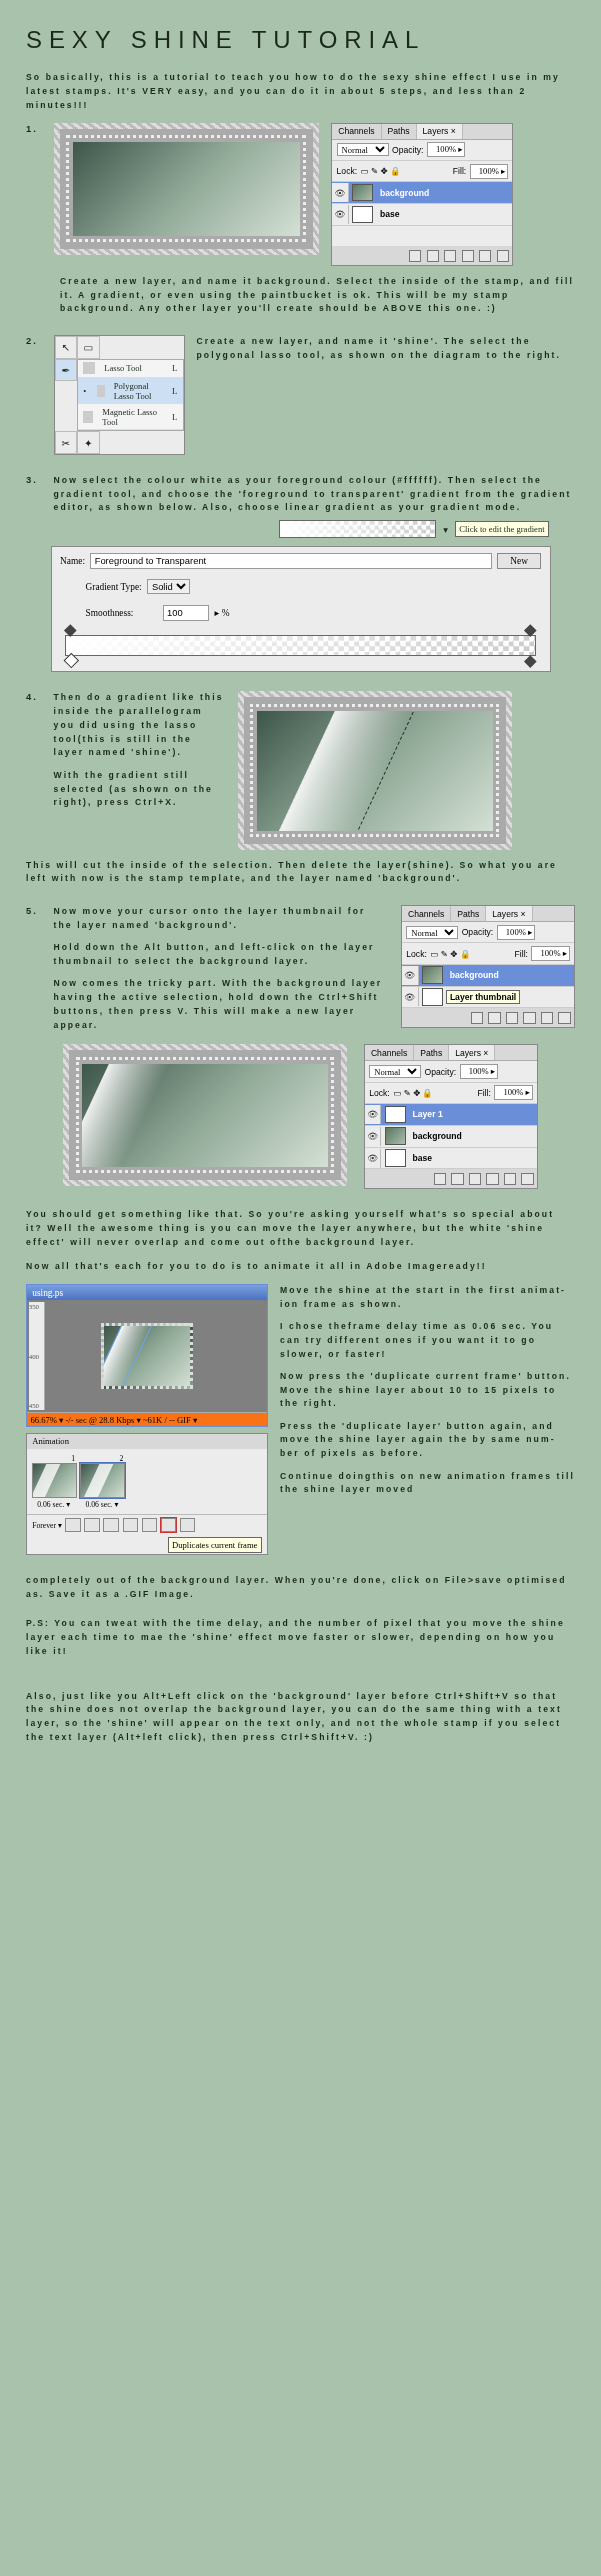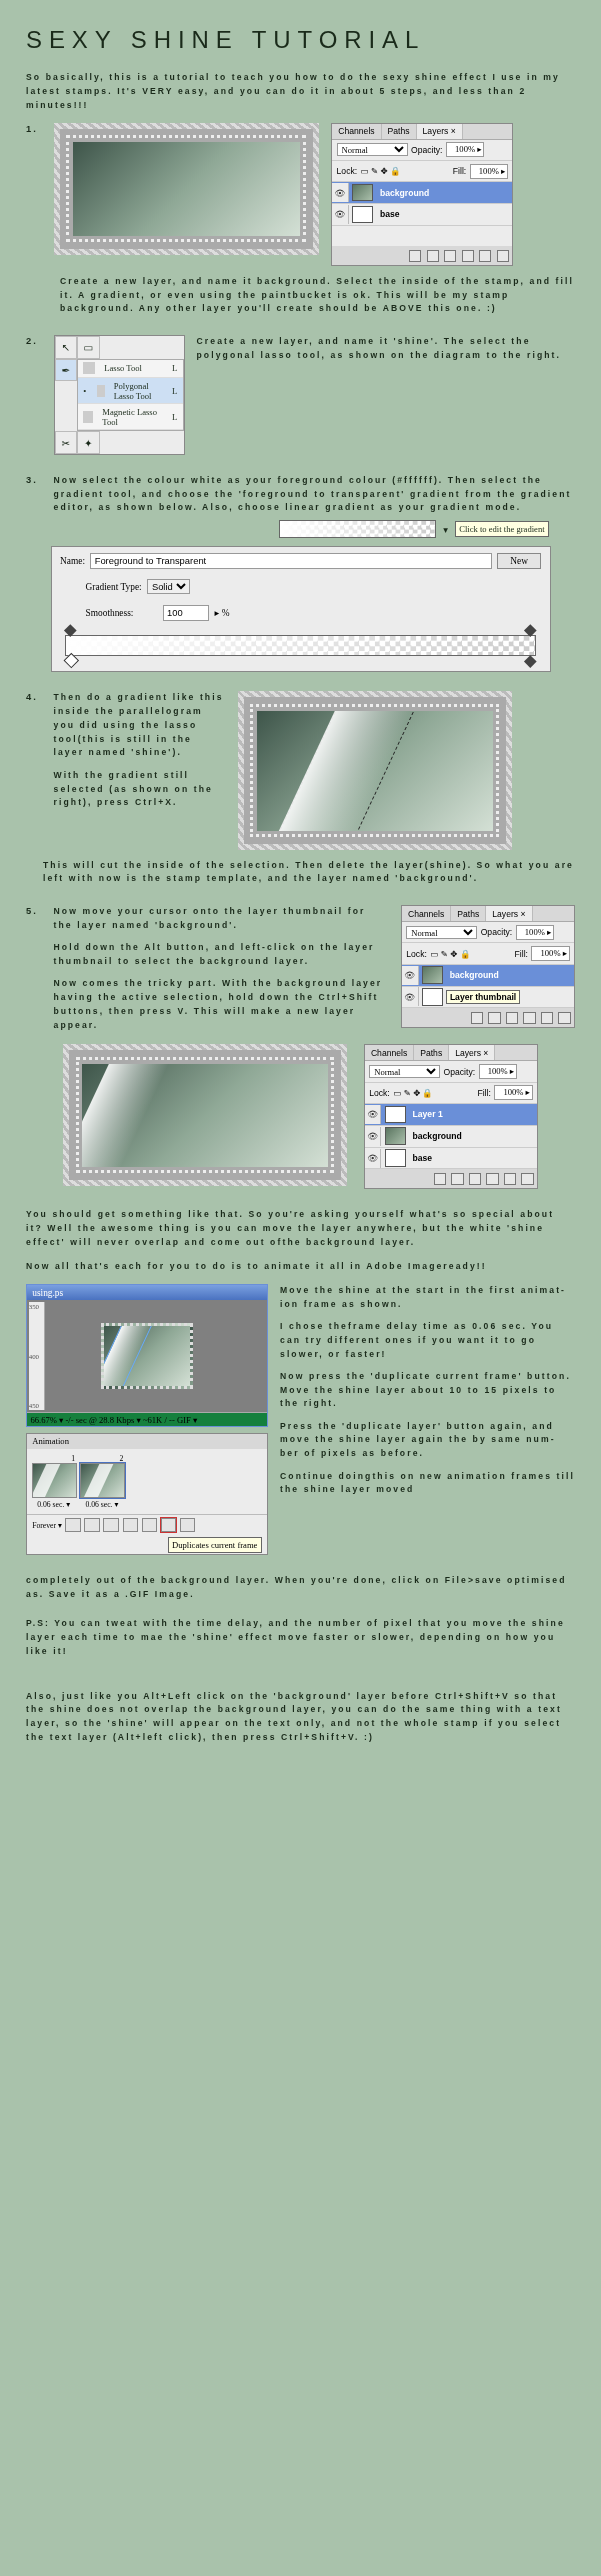--- a/index.html
+++ b/index.html
@@ -66,21 +66,21 @@
   .layers-row {
     display:flex; align-items:center;
     gap:3.4px; padding:2.6px 4.3px;
     border-bottom:0.9px solid #ccc;
   }
   .layers-row select, .layers-row .mini-input {
     font-size:8.6px; font-family:Tahoma;
     height:13px; border:0.9px solid #999;
     background:#fff;
   }
-  .layers-row select { width:71px; }
+  .layers-row select { width:52px; }
   .mini-input { width:33px; padding:0 1.7px; display:inline-block; line-height:12px; text-align:right; background:#fff;}
   .layer-item {
     display:flex; align-items:center;
     border-bottom:0.9px solid #ccc;
     background:#ececec;
   }
   .layer-item.active { background:#6a8fd8; color:#fff; }
   .layer-item .eye {
     width:15.5px; height:19px; border-right:0.9px solid #bbb;
     display:flex; align-items:center; justify-content:center;
@@ -205,21 +205,21 @@
     width:86px;height:60px;background:linear-gradient(135deg,#3e554a,#8fa896,#d4e0d5);
     border:3.4px dotted #ddd; position:relative; overflow:hidden;
   }
   .ir-mini-stamp .sh {
     position:absolute; left:0; top:-4.3px;
     width:29px;height:130%;
     transform:skewX(-25deg);
     background:linear-gradient(90deg,rgba(255,255,255,0.95),rgba(255,255,255,0));
     border:0.9px solid #6af;
   }
-  .ir-status { background:#15803d; padding:1.7px 3.4px; border-top:0.9px solid #aaa;}
+  .ir-status { background:#f97316; padding:1.7px 3.4px; border-top:0.9px solid #aaa;}
   .anim {
     width:240px; border:0.9px solid #888; background:#ececec;
     font-family:Tahoma; font-size:8.6px; letter-spacing:0; color:#000; margin-top:5.2px;
   }
   .anim-title { padding:2.6px 5.2px; background:#d8d8d8;}
   .anim-frames { display:flex; gap:5.2px; padding:5.2px; background:#ececec;}
   .anim-frame { width:43px; }
   .anim-frame .t {
     width:43px;height:33px;border:0.9px solid #888;
     background:linear-gradient(135deg,#3e554a,#8fa896,#d4e0d5);
@@ -374,21 +374,21 @@
     </div>
     <div class="stamp s4">
       <div class="stamp-inner">
             <div class="gradient-box">
         <div class="shine-sel"></div>
         <div class="shine-white" style="left:26px;width:77px"></div>
       </div>
           </div>
     </div>
   </div>
-  <div class="caption" style="margin-left:17px">This will cut the inside of the selection. Then delete the layer(shine). So what you are left with now is the stamp template, and the layer named 'background'.</div>
+  <div class="caption" style="">This will cut the inside of the selection. Then delete the layer(shine). So what you are left with now is the stamp template, and the layer named 'background'.</div>
 </div>
 
 <div class="block">
   <div class="row">
     <span class="step-num">5.</span>
     <div style="flex:1">
       <div class="caption" style="margin-top:0">Now move your cursor onto the layer thumbnail for the layer named 'background'.</div>
       <div class="caption">Hold down the Alt button, and left-click on the layer thumbnail to select the background layer.</div>
       <div class="caption">Now comes the tricky part. With the background layer having the active selection, hold down the Ctrl+Shift buttons, then press V. This will make a new layer appear.</div>
     </div>

